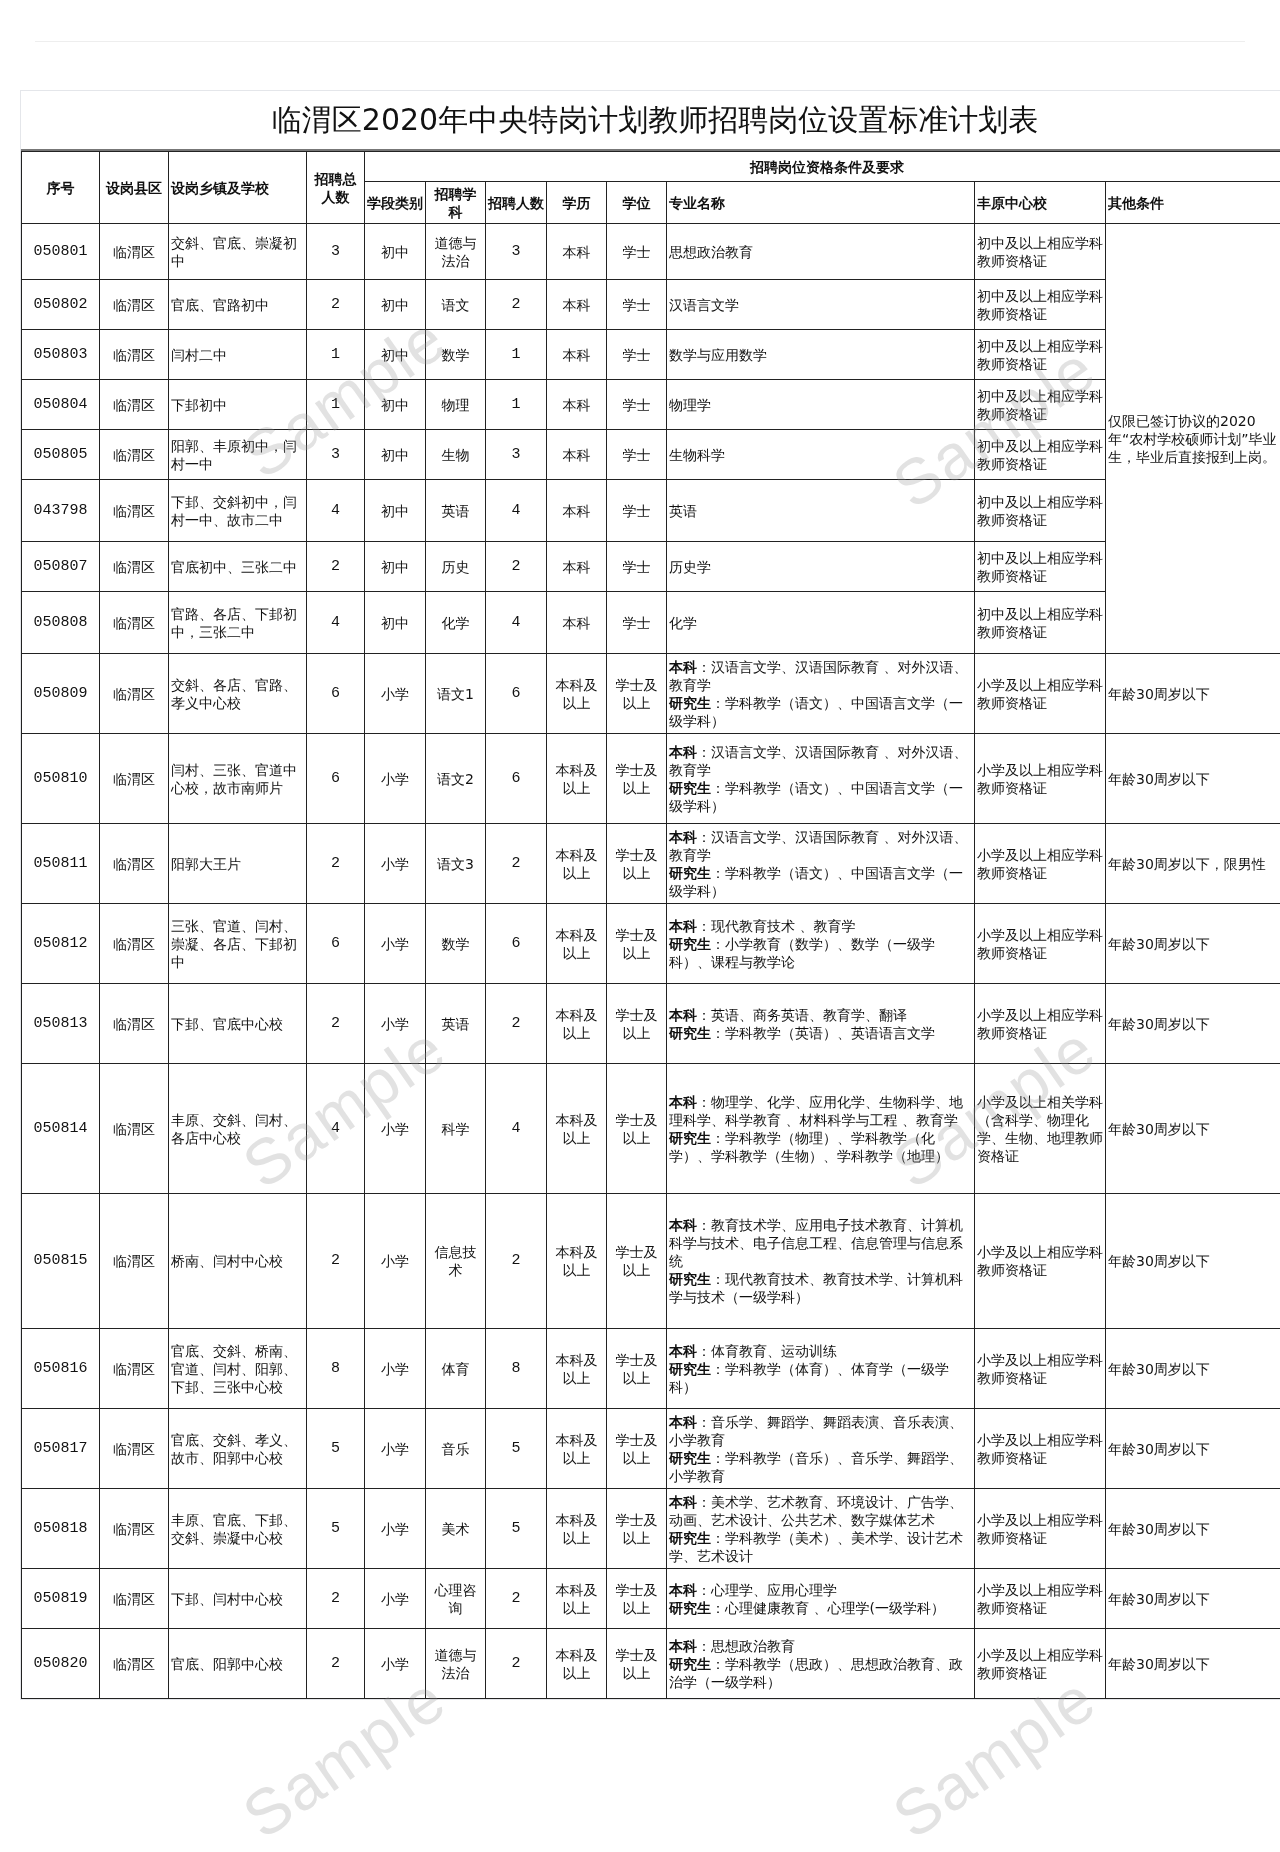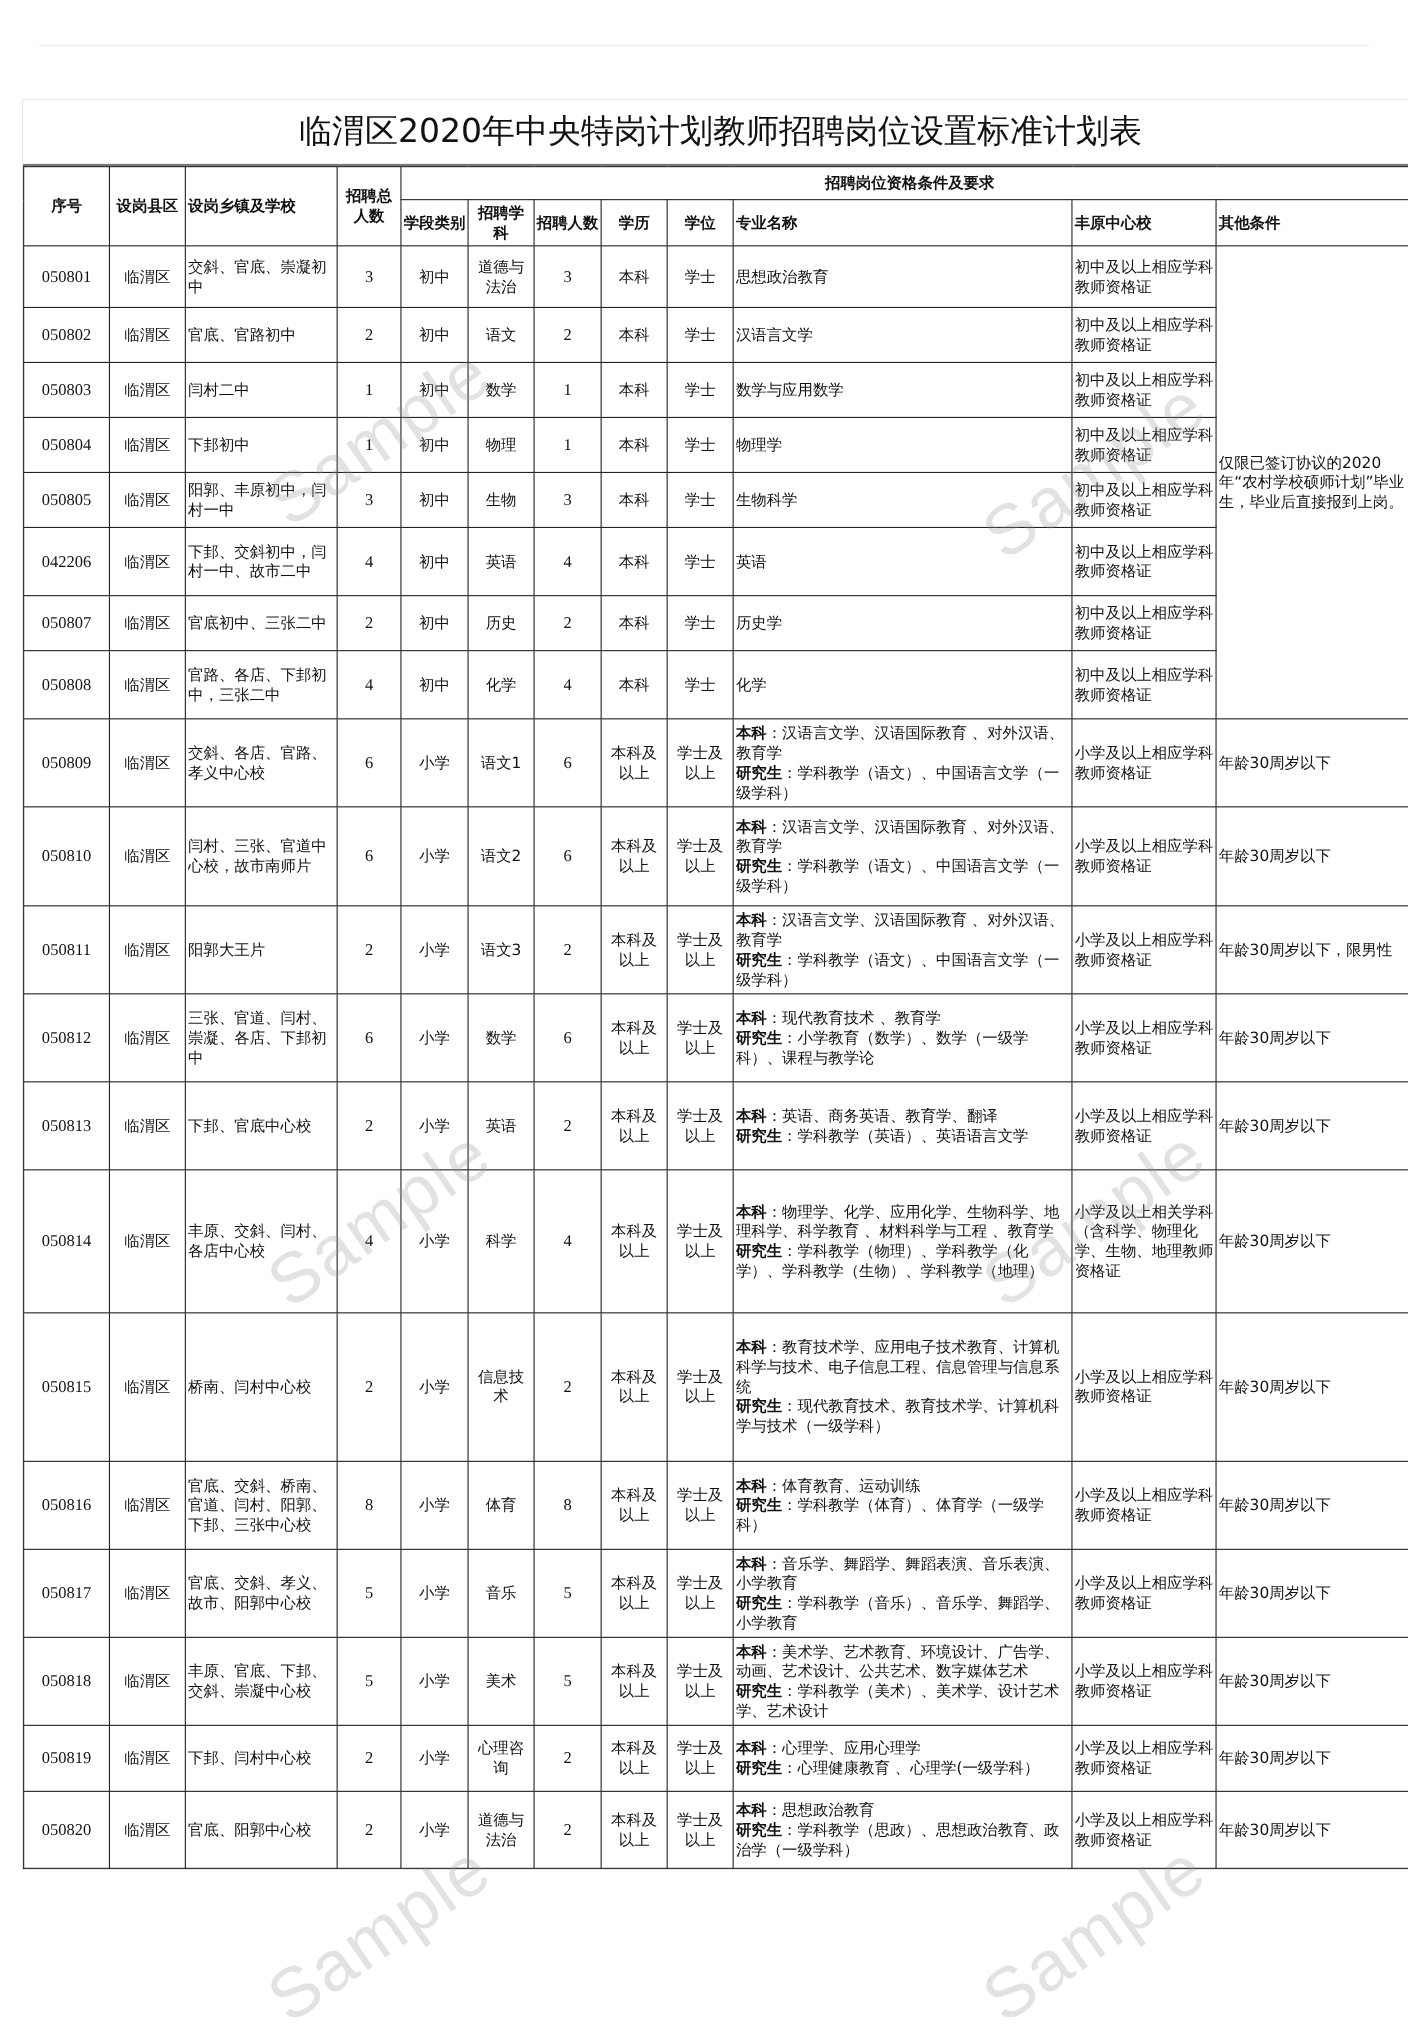--- a/index.html
+++ b/index.html
@@ -24,21 +24,21 @@
     border-collapse: collapse; table-layout: fixed; width: 1268px;
     font-size: 14px;
   }
   table.grid td, table.grid th {
     border: 1px solid #222; padding: 0 2px; vertical-align: middle;
     font-weight: normal; line-height: 18px; word-break: break-all;
   }
   table.grid th { font-weight: bold; font-size: 14px; }
   .c { text-align: center; }
   .l { text-align: left; }
-  .num { font-family: Liberation Serif, serif; font-size: 15px; }
+  .num { font-family: Liberation Mono, monospace; font-size: 15px; }
   .major b { font-weight: bold; }
   .note {
     padding: 10px 4px 12px 4px; font-size: 16px; line-height: 22px; color: #111;
   }
   .watermark {
     position: absolute; font-family: "Liberation Sans", sans-serif;
     font-size: 64px; color: rgba(150,150,150,0.28); transform: rotate(-35deg);
     pointer-events: none; letter-spacing: 2px;
   }
 </style>
@@ -145,21 +145,21 @@
           <td class="c num">3</td>
           <td class="c">初中</td>
           <td class="c">生物</td>
           <td class="c num">3</td>
           <td class="c">本科</td>
           <td class="c">学士</td>
           <td class="l major">生物科学</td>
           <td class="l">初中及以上相应学科教师资格证</td>
         </tr>
         <tr style="height: 62px;">
-          <td class="c num">042206</td>
+          <td class="c num">043798</td>
           <td class="c">临渭区</td>
           <td class="l">下邽、交斜初中，闫村一中、故市二中</td>
           <td class="c num">4</td>
           <td class="c">初中</td>
           <td class="c">英语</td>
           <td class="c num">4</td>
           <td class="c">本科</td>
           <td class="c">学士</td>
           <td class="l major">英语</td>
           <td class="l">初中及以上相应学科教师资格证</td>

